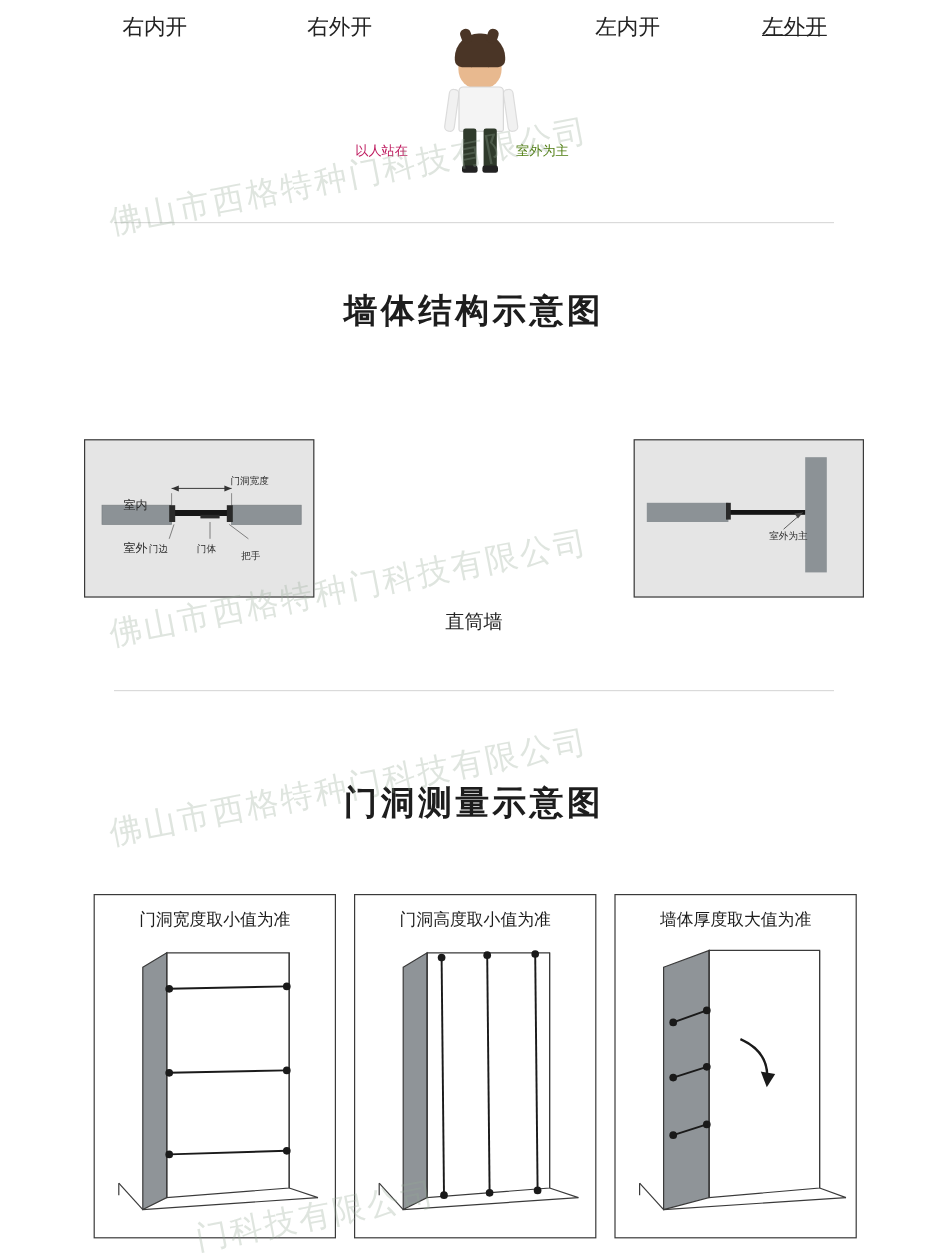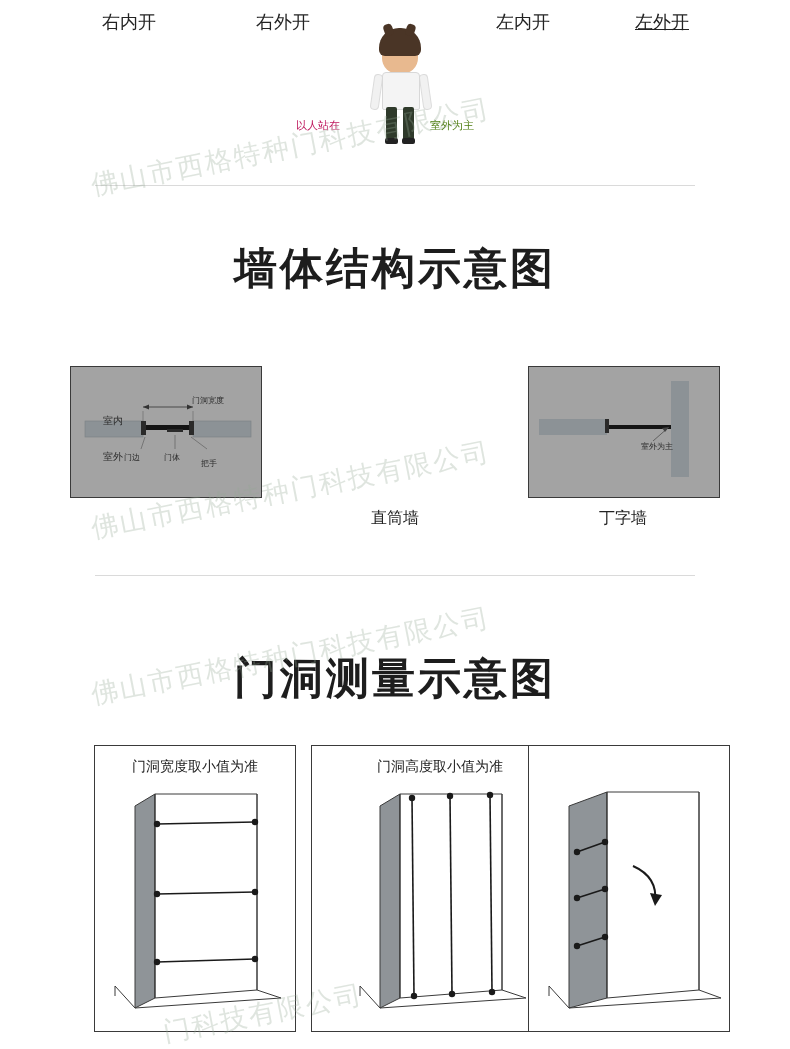--- a/index.html
+++ b/index.html
@@ -162,21 +162,21 @@
     background: #dadada;
   }
   .divider.d1 { top: 185px; }
   .divider.d2 { top: 575px; }
 
   
   .section-title {
     position: absolute;
     width: 790px;
     text-align: center;
-    font-size: 43px;
+    font-size: 28px;
     font-weight: bold;
     letter-spacing: 3px;
     color: #1d1d1d;
     font-family: "Liberation Sans", "DejaVu Sans", sans-serif;
   }
   .st1 { top: 240px; }
   .st2 { top: 650px; }
 
   
   .panel-row-1 {
@@ -185,21 +185,21 @@
     top: 366px;
     width: 790px;
     height: 170px;
   }
   .wpanel {
     position: absolute;
     top: 0;
     width: 190px;
     height: 130px;
     border: 1px solid #3a3a3a;
-    background: #a3a3a3;
+    background: #e5e5e5;
     overflow: hidden;
   }
   .wp0 { left: 70px; }
   .wp1 { left: 300px; }
   .wp2 { left: 528px; }
   .wcap {
     position: absolute;
     top: 142px;
     width: 190px;
     text-align: center;
@@ -208,36 +208,36 @@
   }
   .wc0 { left: 70px; }
   .wc1 { left: 300px; }
   .wc2 { left: 528px; }
   .lbl-s { position: absolute; font-size: 8px; color: #2a2a2a; white-space: nowrap; }
   .lbl-m { position: absolute; font-size: 10px; color: #2a2a2a; white-space: nowrap; margin-left: 24px; }
 
   
   .panel-row-2 {
     position: absolute;
-    left: 16px;
+    left: 0;
     top: 745px;
     width: 664px;
     height: 290px;
   }
   .mpanel {
     position: absolute;
     top: 0;
     width: 200px;
     height: 285px;
     border: 1px solid #3a3a3a;
     background: #ffffff;
     overflow: hidden;
   }
   .mp0 { left: 78px; }
-  .mp1 { left: 295px; padding-left: 28px; }
+  .mp1 { left: 295px; }
   .mp2 { left: 512px; }
   .mtitle {
     position: absolute;
     top: 12px;
     width: 200px;
     text-align: center;
     font-size: 14px;
     color: #1c1c1c;
   }
   svg { display: block; }
@@ -309,21 +309,20 @@
       <rect x="142" y="14" width="18" height="96" fill="#8c9296"></rect>
       <rect x="78" y="58" width="64" height="4" fill="#151515"></rect>
       <rect x="76" y="52" width="4" height="14" fill="#2a2a2a"></rect>
       <line x1="140" y1="60" x2="124" y2="74" stroke="#444" stroke-width="0.7"></line>
       <polygon points="140,60 133,61 136,65" fill="#444"></polygon>
     </svg>
     <div class="lbl-s" style="left:112px; top:74px;">室外为主</div>
   </div>
 
   <div class="wcap wc1">直筒墙</div>
-  <div class="wcap wc2">丁字墙</div>
 </div>
 
 <div class="divider d2"></div>
 
 <div class="section-title st2">门洞测量示意图</div>
 
 <div class="panel-row-2">
 
   <div class="mpanel mp0">
     <svg width="200" height="285" viewBox="0 0 200 285">
@@ -398,20 +397,21 @@
         <circle cx="48" cy="106" r="3.2"></circle>
           <circle cx="76" cy="96" r="3.2"></circle>
         <circle cx="48" cy="152" r="3.2"></circle>
           <circle cx="76" cy="143" r="3.2"></circle>
         <circle cx="48" cy="200" r="3.2"></circle>
           <circle cx="76" cy="191" r="3.2"></circle>
       </g>
       <path d="M104,120 C122,128 128,140 126,156" stroke="#1a1a1a" stroke-width="2" fill="none"></path>
       <polygon points="126,160 121,147 133,149" fill="#1a1a1a"></polygon>
     </svg>
+    <div class="mtitle">墙体厚度取大值为准</div>
   </div>
 </div>
 
 <div class="watermark">
   <div class="wm-line wm1">佛山市西格特种门科技有限公司</div>
   <div class="wm-line wm2">佛山市西格特种门科技有限公司</div>
   <div class="wm-line wm3">佛山市西格特种门科技有限公司</div>
   <div class="wm-line wm4">门科技有限公司</div>
 </div>
 

